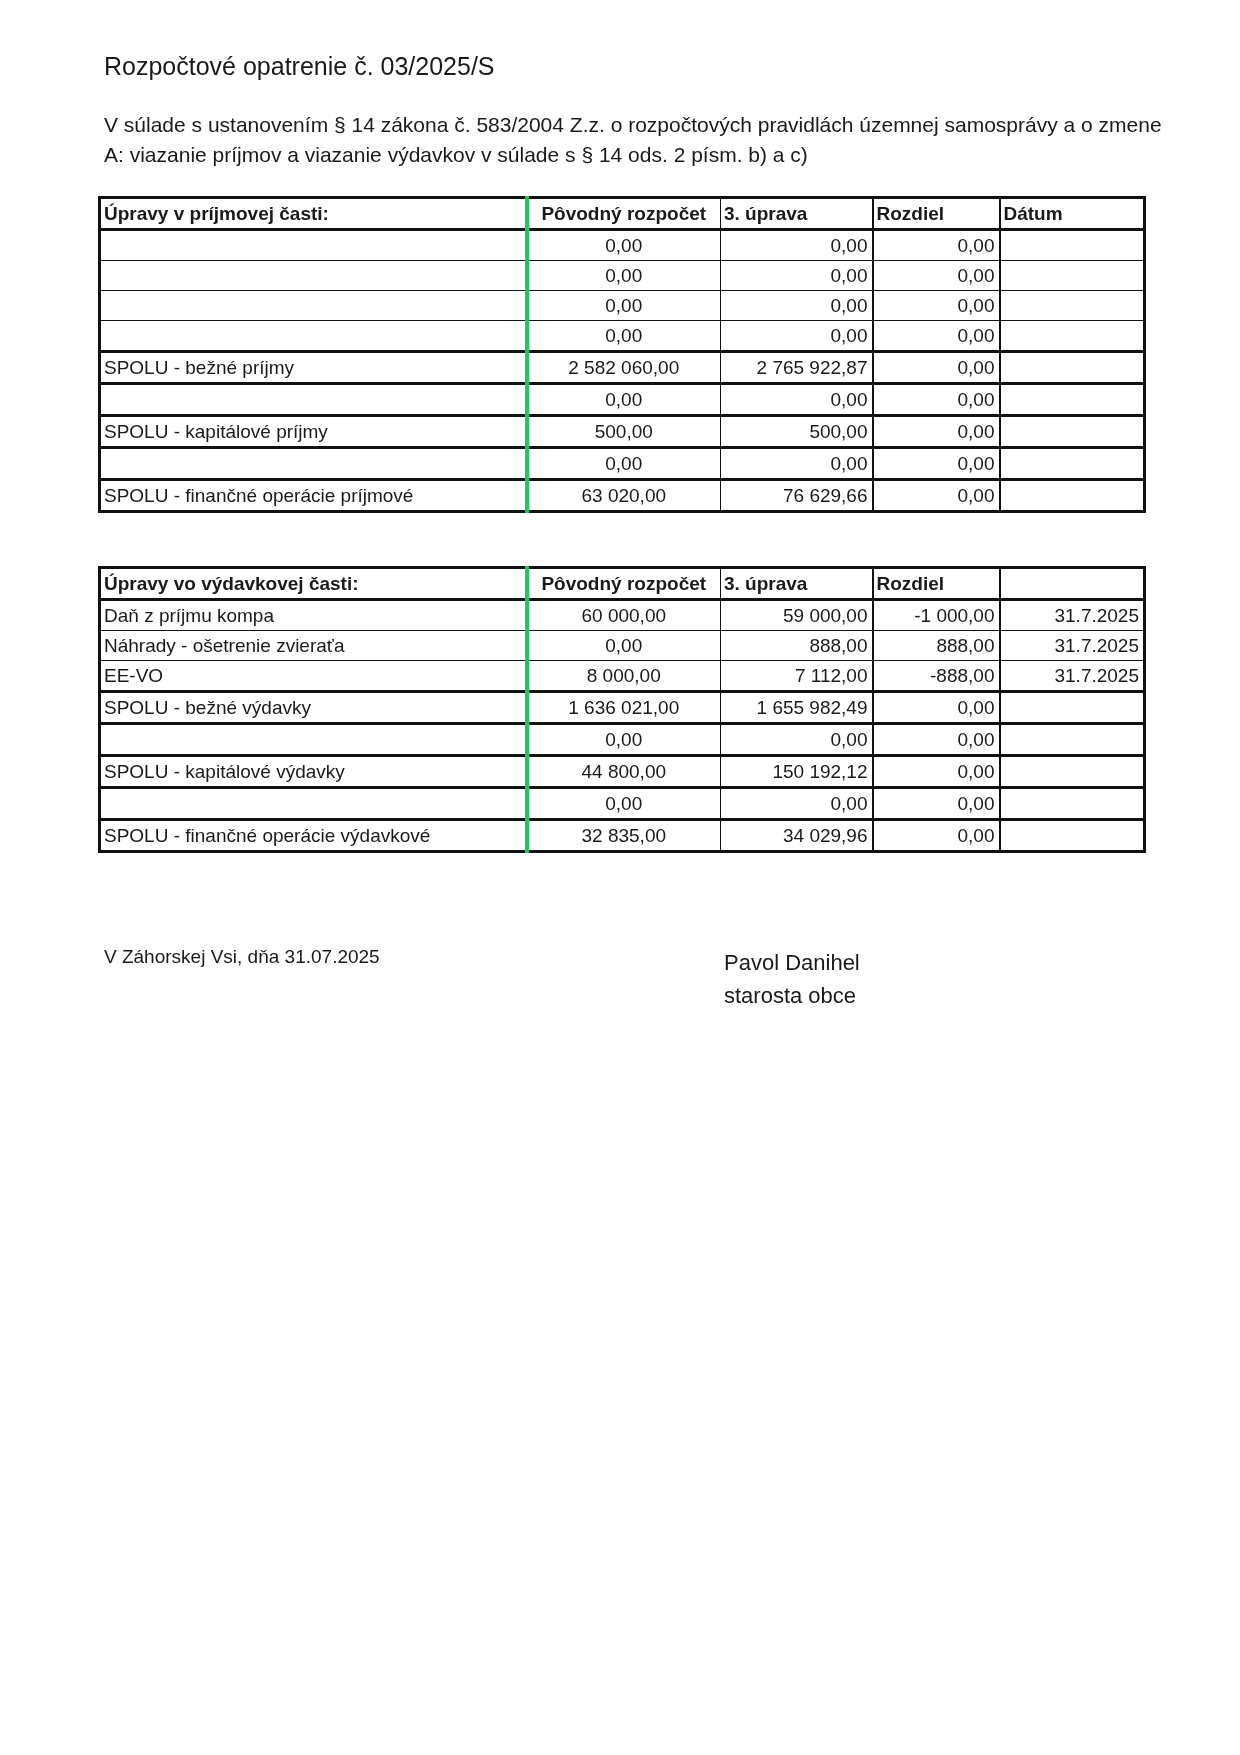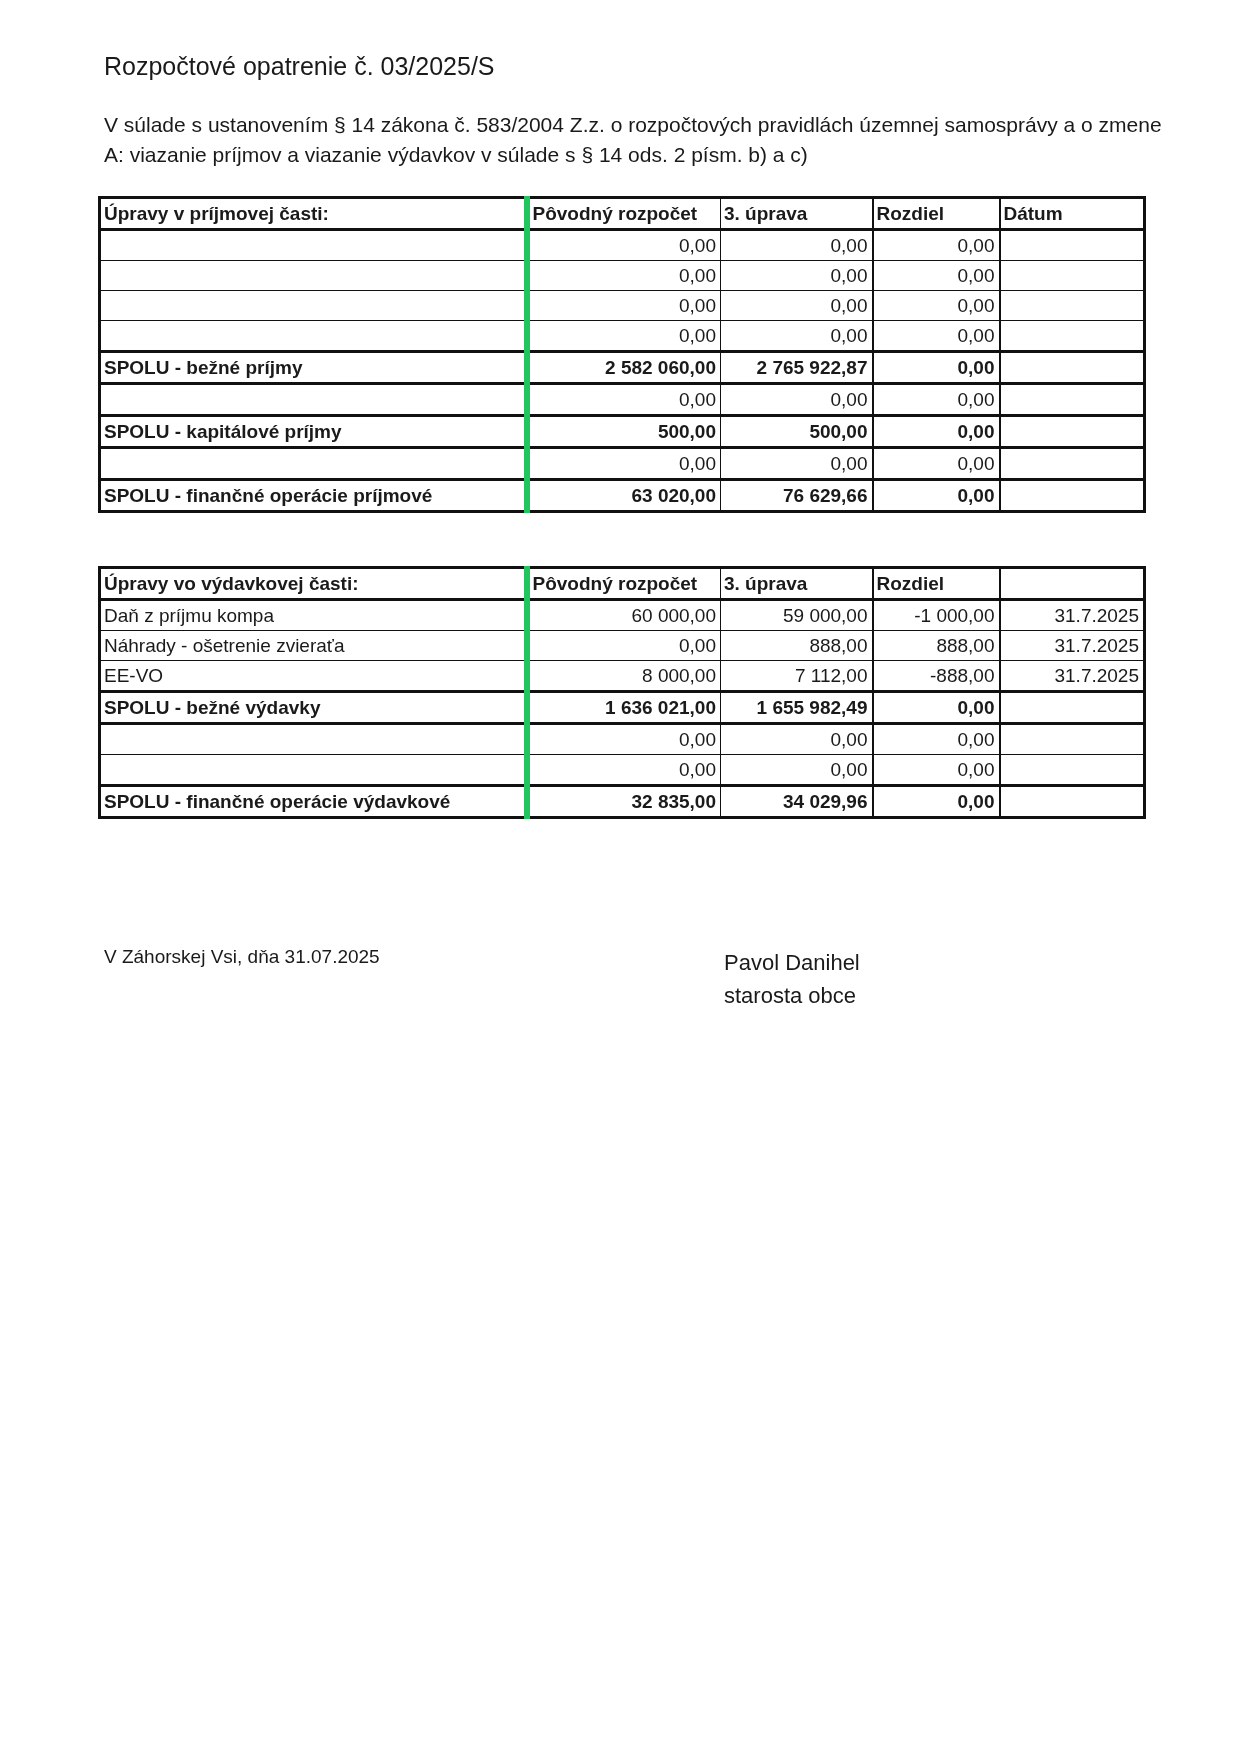--- a/index.html
+++ b/index.html
@@ -9,28 +9,28 @@
   .title { left: 104px; top: 52px; font-size: 25px; }
   .intro { left: 104px; top: 110px; font-size: 21px; line-height: 30px; }
   .intro div { white-space: nowrap; }
 
   table.budget { position: absolute; left: 98px; border-collapse: collapse;
                  font-size: 19px; table-layout: fixed; }
   table.budget td { border: 1px solid #111; height: 29px; padding: 0 4px 0 3px;
                     white-space: nowrap; overflow: hidden; }
   table.budget { border: 3px solid #111; }
   table.budget tr.head td { font-weight: bold; border-bottom: 3px solid #111; }
-  table.budget tr.total td { font-weight: bold; border-top: 3px solid #111; border-bottom: 3px solid #111; }
+  table.budget tr.total td { font-weight: normal; border-top: 3px solid #111; border-bottom: 3px solid #111; }
   table.budget td.num { text-align: right; }
   table.budget col.c1 { width: 427px; }
   table.budget col.c2 { width: 194px; }
   table.budget col.c3 { width: 152px; }
   table.budget col.c4 { width: 127px; }
   table.budget col.c5 { width: 145px; }
-  table.budget td.c2 { border-left: 6px solid #22c55e; }
+  table.budget td.c2 { border-left: 4px solid #22c55e; text-align: center; }
   table.budget td.c4 { border-left: 2px solid #111; }
   table.budget td.c5 { border-left: 2px solid #111; }
 
   .place { left: 104px; top: 946px; font-size: 19px; }
   .signer { left: 724px; top: 946px; font-size: 22px; line-height: 33px; }
 </style>
 </head>
 <body>
 
 <div class="abs title">Rozpočtové opatrenie č. 03/2025/S</div>
@@ -166,20 +166,27 @@
         <td class="c4 num">0,00</td>
         <td class="c5 num"></td>
       </tr>
       <tr>
         <td class="c1"></td>
         <td class="c2 num">0,00</td>
         <td class="c3 num">0,00</td>
         <td class="c4 num">0,00</td>
         <td class="c5 num"></td>
       </tr>
+      <tr class="total">
+        <td class="c1">SPOLU - kapitálové výdavky</td>
+        <td class="c2 num">44 800,00</td>
+        <td class="c3 num">150 192,12</td>
+        <td class="c4 num">0,00</td>
+        <td class="c5 num"></td>
+      </tr>
       <tr>
         <td class="c1"></td>
         <td class="c2 num">0,00</td>
         <td class="c3 num">0,00</td>
         <td class="c4 num">0,00</td>
         <td class="c5 num"></td>
       </tr>
       <tr class="total">
         <td class="c1">SPOLU - finančné operácie výdavkové</td>
         <td class="c2 num">32 835,00</td>

